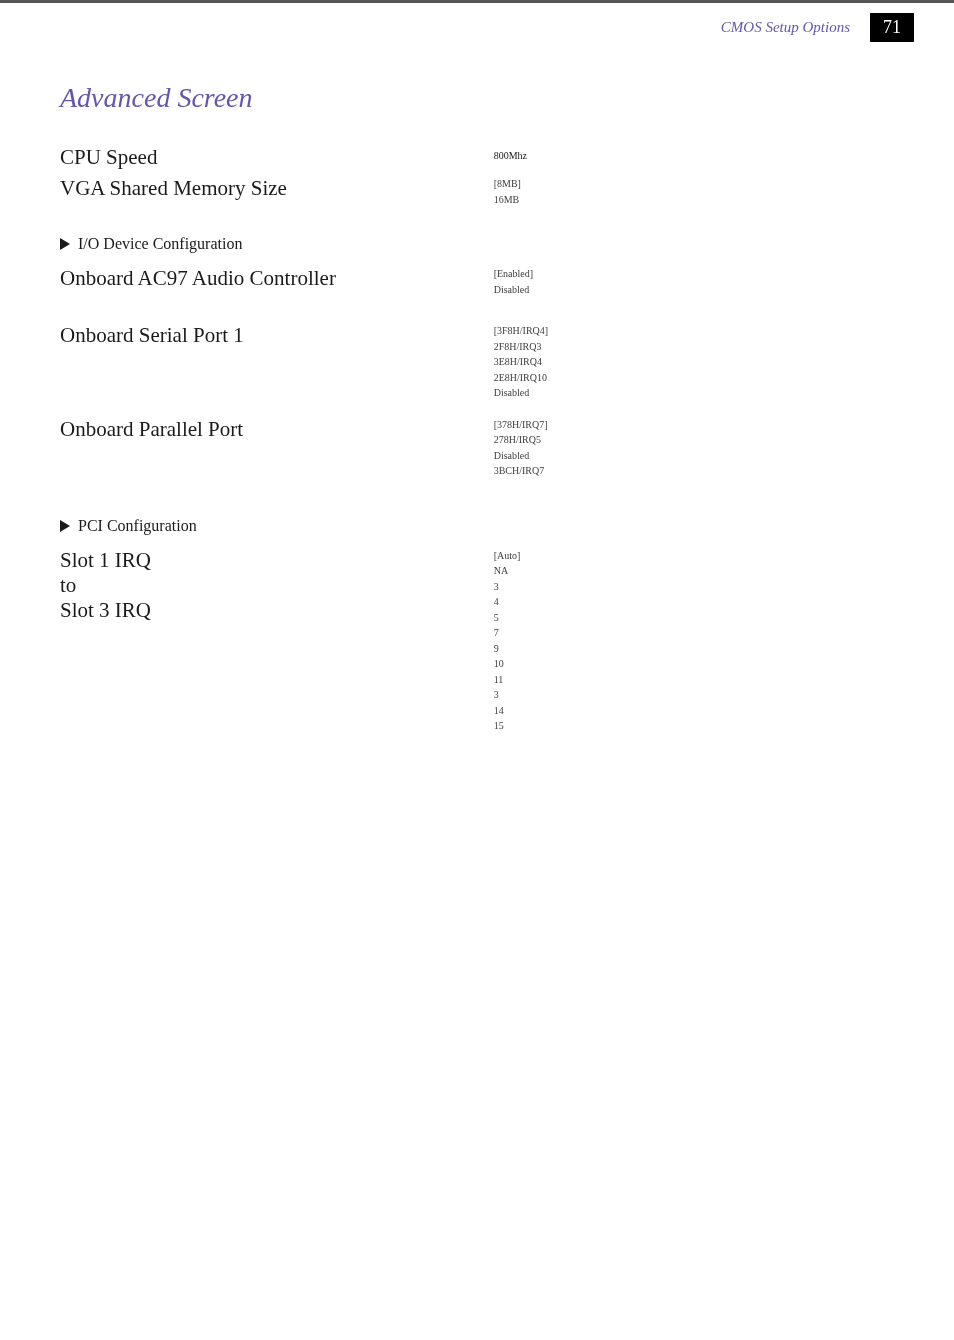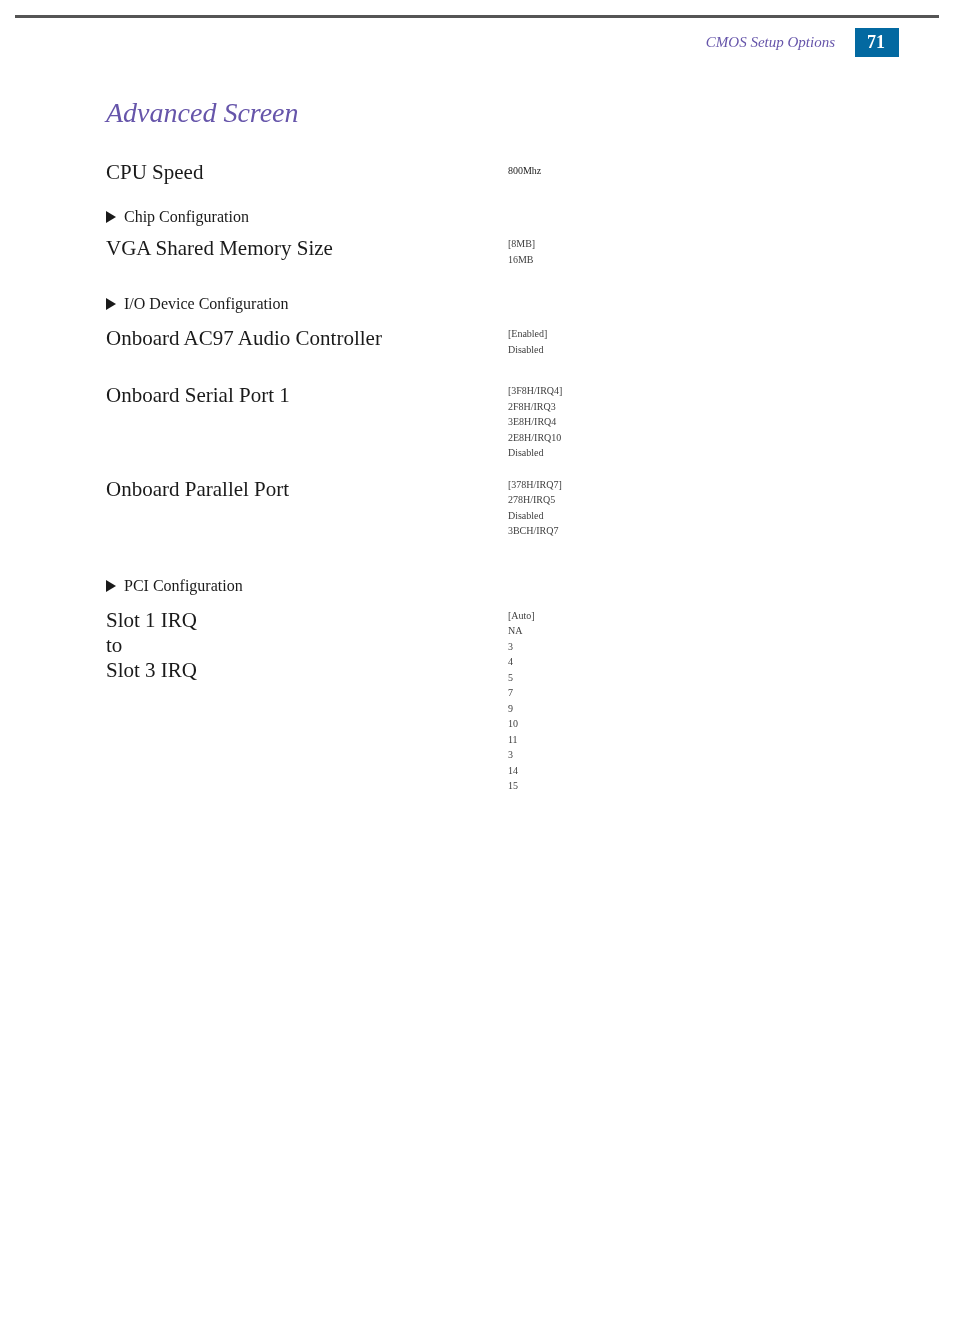--- a/index.html
+++ b/index.html
@@ -14,21 +14,21 @@
       background: #ffffff;
       font-family: Georgia, 'Times New Roman', serif;
       font-size: 16px;
       color: #1a1a1a;
       position: relative;
     }
 
     .page-container {
       width: 954px;
       min-height: 1340px;
-      padding: 15px;
+      padding: 0;
       position: relative;
     }
 
     
     .top-border {
       width: 100%;
       height: 3px;
       background: #555;
       margin-bottom: 0;
     }
@@ -43,34 +43,33 @@
     }
 
     .header-text {
       font-style: italic;
       color: #6655aa;
       font-size: 15px;
       margin-right: 20px;
     }
 
     .page-number-box {
-      background: #0369a1;
+      background: #000000;
       color: #fff;
       font-size: 18px;
-      font-weight: bold;
+      font-weight: normal;
       font-style: normal;
       padding: 4px 12px;
       min-width: 44px;
-      text-align: left;
+      text-align: center;
     }
 
     
     .content {
       padding: 30px 60px 40px 60px;
-      margin-left: 31px;
     }
 
     .page-title {
       font-style: italic;
       color: #6655aa;
       font-size: 28px;
       font-weight: normal;
       margin-bottom: 28px;
     }
 
@@ -153,29 +152,20 @@
       <tbody>
           <tr>
         <td class="label-col">
           <span class="field-label">CPU Speed</span>
         </td>
         <td class="value-col">
           <span class="field-value">800Mhz</span>
         </td>
       </tr>
 
-      <tr>
-        <td class="label-col" style="padding-top:10px;">
-          <div class="section-header">
-            <span class="triangle-icon"></span>
-            <span class="section-label">Chip Configuration</span>
-          </div>
-        </td>
-        <td class="value-col"></td>
-      </tr>
 
       <tr>
         <td class="label-col indent-1">
           <span class="field-label">VGA Shared Memory Size</span>
         </td>
         <td class="value-col">
           <div class="field-value">
             <span class="value-option">[8MB]</span>
             <span class="value-option">16MB</span>
           </div>

